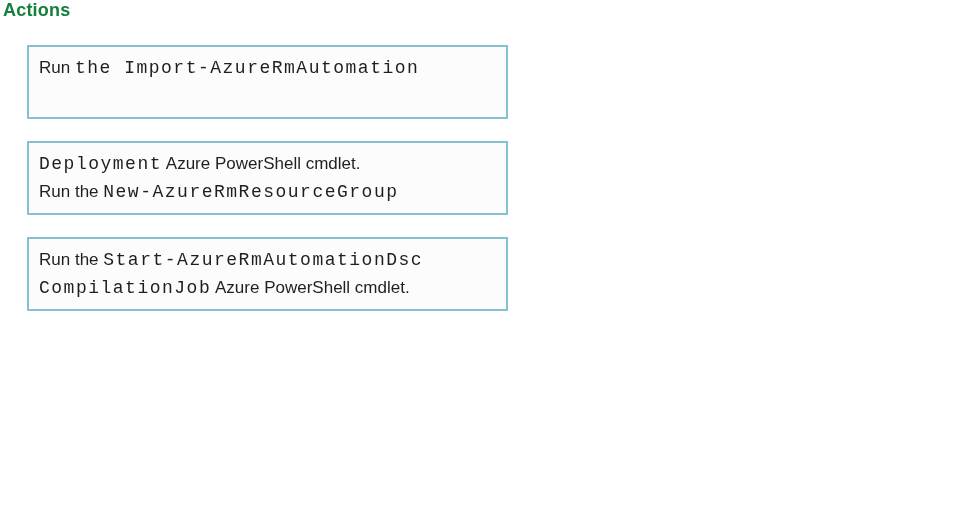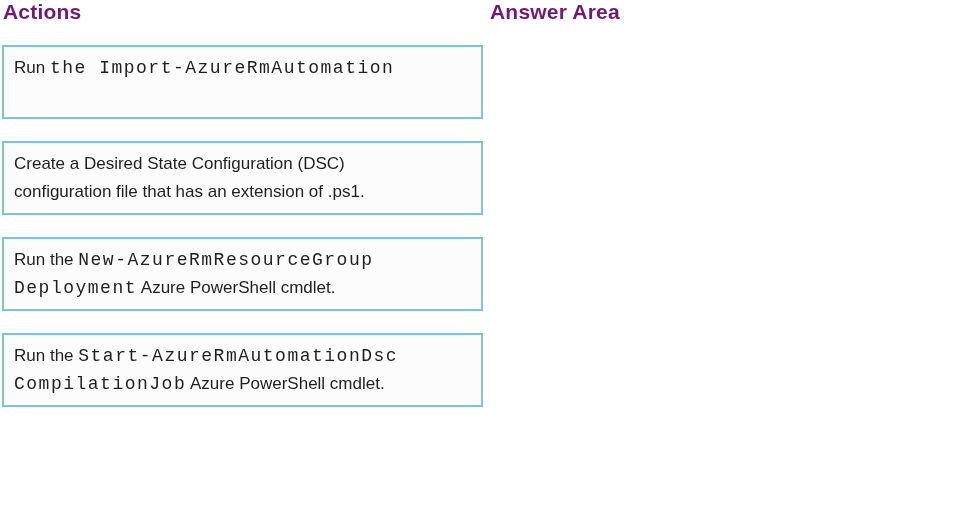--- a/index.html
+++ b/index.html
@@ -13,23 +13,23 @@
     width: 975px; height: 512px;
     background: var(--page-bg);
     font-family: "Liberation Sans", sans-serif;
     color: var(--text-color);
     overflow: hidden;
   }
   .stage { position: relative; width: 975px; height: 512px; }
   .col-header {
     position: absolute;
     top: 0;
-    font-size: 21px;
+    font-size: 18px;
     font-weight: bold;
-    color: #701a75;
+    color: #15803d;
     letter-spacing: 0.2px;
   }
   #actions-header { left: 3px; }
   #answer-header  { left: 490px; }
   .actions-column {
     position: absolute;
     left: 2px; top: 45px;
     width: 481px;
   }
   .answer-area {
@@ -38,52 +38,48 @@
     width: 480px; height: 460px;
   }
   .action-box {
     width: 481px;
     min-height: 74px;
     border: 2px solid var(--border-color);
     background: var(--box-bg);
     padding: 7px 12px 7px 10px;
     margin-bottom: 22px;
     cursor: move;
+    margin-left: 25px;
   }
   .action-line {
     line-height: 28px;
     font-size: 17px;
     white-space: nowrap;
   }
   .mono {
     font-family: "Liberation Mono", monospace;
     font-size: 18px;
     letter-spacing: 1.5px;
   }
 </style>
 </head>
 <body>
 
 <div class="stage">
 
   <div class="col-header" id="actions-header">Actions</div>
 
-  <div class="col-header" id="answer-header">Answer Area</div>
 
   <div class="actions-column" id="actions-column">
       <div class="action-box">
         <div class="action-line"><span>Run </span><span class="mono">the Import-AzureRmAutomation</span></div>
       </div>
       <div class="action-box">
-        <div class="action-line"><span>Create a Desired State Configuration (DSC)</span></div>
-        <div class="action-line"><span>configuration file that has an extension of .ps1.</span></div>
-      </div>
-      <div class="action-box">
+        <div class="action-line"><span class="mono">Deployment</span><span> Azure PowerShell cmdlet.</span></div>
         <div class="action-line"><span>Run the </span><span class="mono">New-AzureRmResourceGroup</span></div>
-        <div class="action-line"><span class="mono">Deployment</span><span> Azure PowerShell cmdlet.</span></div>
       </div>
       <div class="action-box">
         <div class="action-line"><span>Run the </span><span class="mono">Start-AzureRmAutomationDsc</span></div>
         <div class="action-line"><span class="mono">CompilationJob</span><span> Azure PowerShell cmdlet.</span></div>
       </div>
     </div>
 
   <div class="answer-area"></div>
 
 </div>

